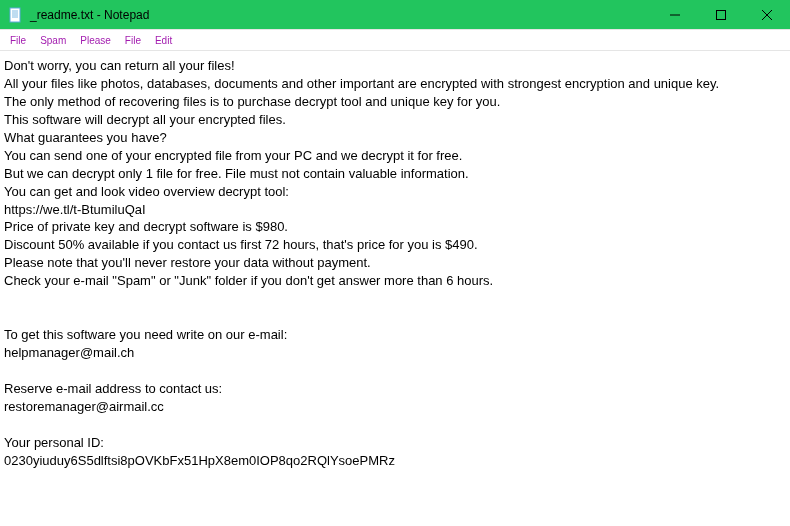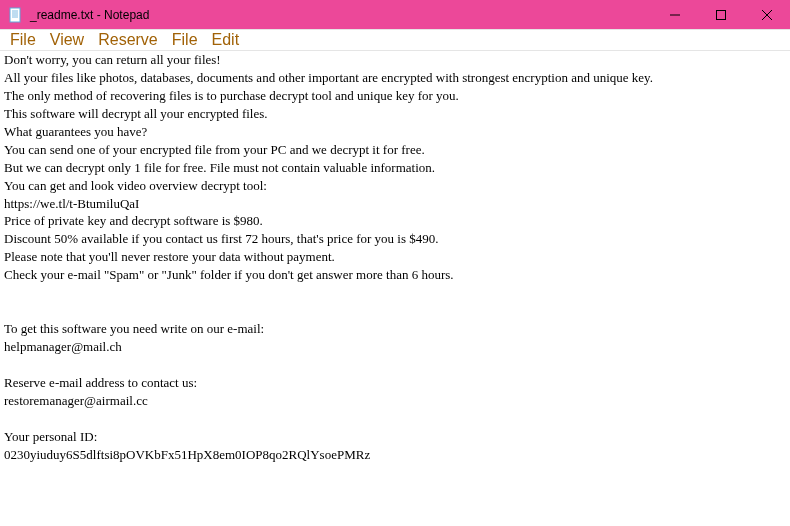--- a/index.html
+++ b/index.html
@@ -11,21 +11,21 @@
       font-family: "Segoe UI", Tahoma, sans-serif;
       background: #fff;
       width: 790px;
       height: 526px;
       overflow: hidden;
       display: flex;
       flex-direction: column;
     }
     .titlebar {
       height: 30px;
-      background: #ec4899;
+      background: #22c55e;
       border-bottom: 1px solid #e5e5e5;
       display: flex;
       align-items: center;
       padding-left: 8px;
     }
     .titlebar-icon {
       width: 16px;
       height: 16px;
       margin-right: 6px;
       flex-shrink: 0;
@@ -55,29 +55,29 @@
     }
     .menubar {
       height: 20px;
       background: #fff;
       display: flex;
       align-items: center;
       padding: 0 4px;
       gap: 2px;
     }
     .menu-item {
-      font-size: 16px;
-      color: #a16207;
+      font-size: 10px;
+      color: #a21caf;
       padding: 1px 6px;
       cursor: pointer;
     }
     .content {
       flex: 1;
-      padding: 0 4px;
-      font-family: Liberation Serif, serif;
+      padding: 6px 4px;
+      font-family: Liberation Sans, sans-serif;
       font-size: 13px;
       line-height: 1.38;
       color: #000;
       white-space: pre-wrap;
       word-wrap: break-word;
       border-top: 1px solid #e5e5e5;
       overflow: hidden;
     }
   </style>
 </head>
@@ -110,22 +110,22 @@
       <svg width="10" height="10" viewBox="0 0 10 10">
           <line x1="0" y1="0" x2="10" y2="10" stroke="#000" stroke-width="1"></line>
           <line x1="10" y1="0" x2="0" y2="10" stroke="#000" stroke-width="1"></line>
         </svg>
     </div>
   </div>
 </div>
 
 <div class="menubar">
   <span class="menu-item">File</span>
-  <span class="menu-item">View</span>
-  <span class="menu-item">Reserve</span>
+  <span class="menu-item">Spam</span>
+  <span class="menu-item">Please</span>
   <span class="menu-item">File</span>
   <span class="menu-item">Edit</span>
 </div>
 
 <div class="content">Don't worry, you can return all your files!
 All your files like photos, databases, documents and other important are encrypted with strongest encryption and unique key.
 The only method of recovering files is to purchase decrypt tool and unique key for you.
 This software will decrypt all your encrypted files.
 What guarantees you have?
 You can send one of your encrypted file from your PC and we decrypt it for free.

